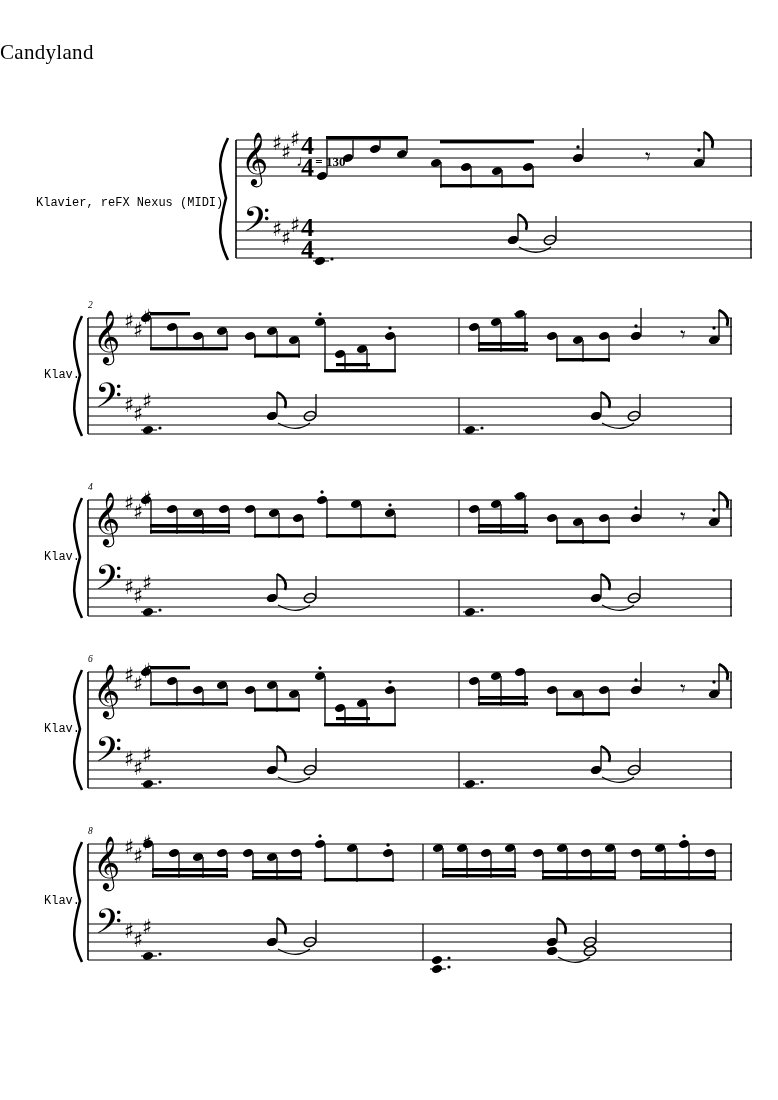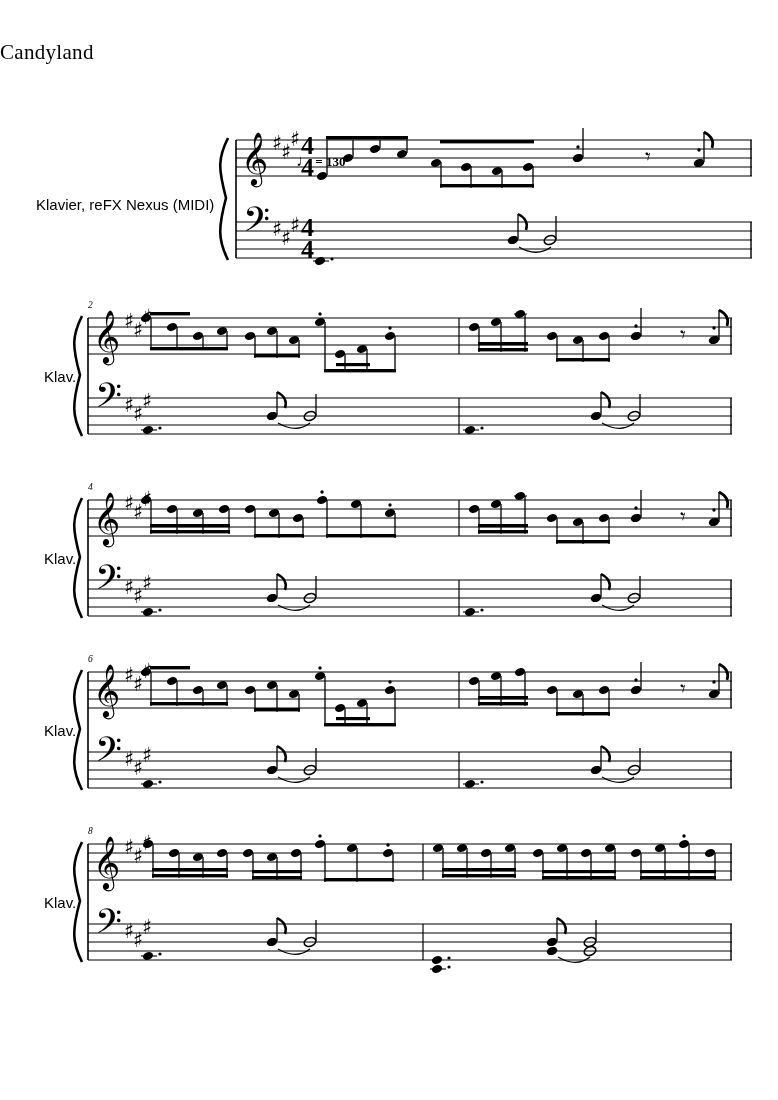--- a/index.html
+++ b/index.html
@@ -29,22 +29,22 @@
     font-family: "Liberation Serif", serif;
     letter-spacing: 0.3px;
   }
   .system {
     position: absolute;
     left: 0;
     width: 778px;
   }
   .inst-label {
     position: absolute;
-    font-size: 15px;
-    font-family: Liberation Sans, sans-serif;
+    font-size: 12px;
+    font-family: Liberation Mono, monospace;
     white-space: nowrap;
   }
   .meas-num {
     position: absolute;
     font-size: 9.5px;
     font-style: italic;
     font-family: "Liberation Serif", serif;
   }
   .tempo {
     position: absolute;

